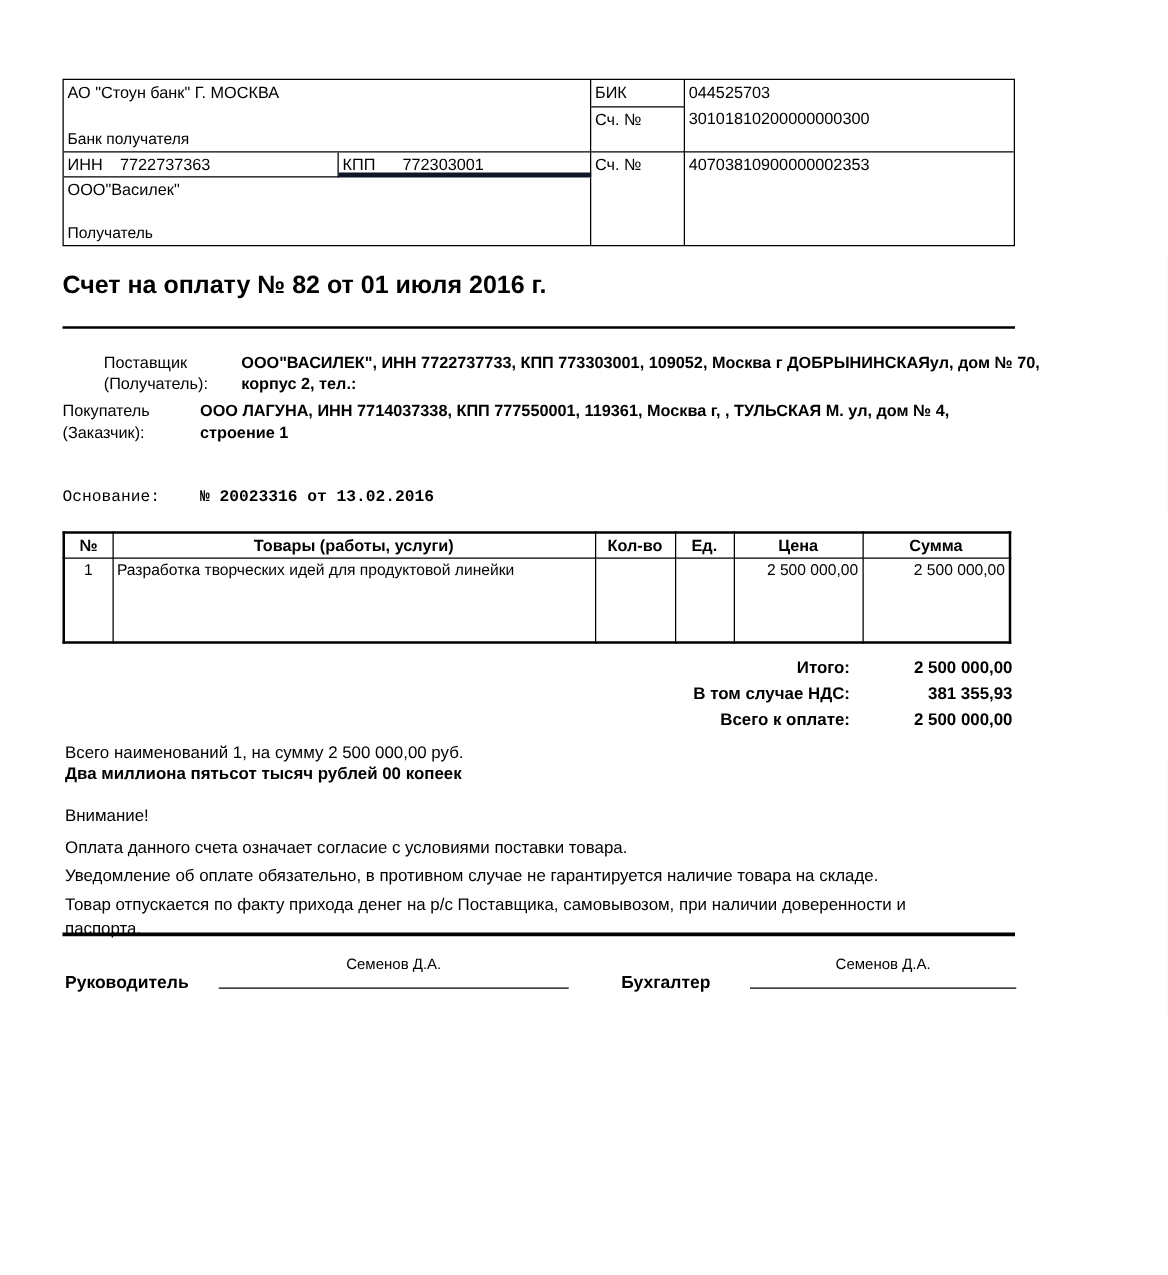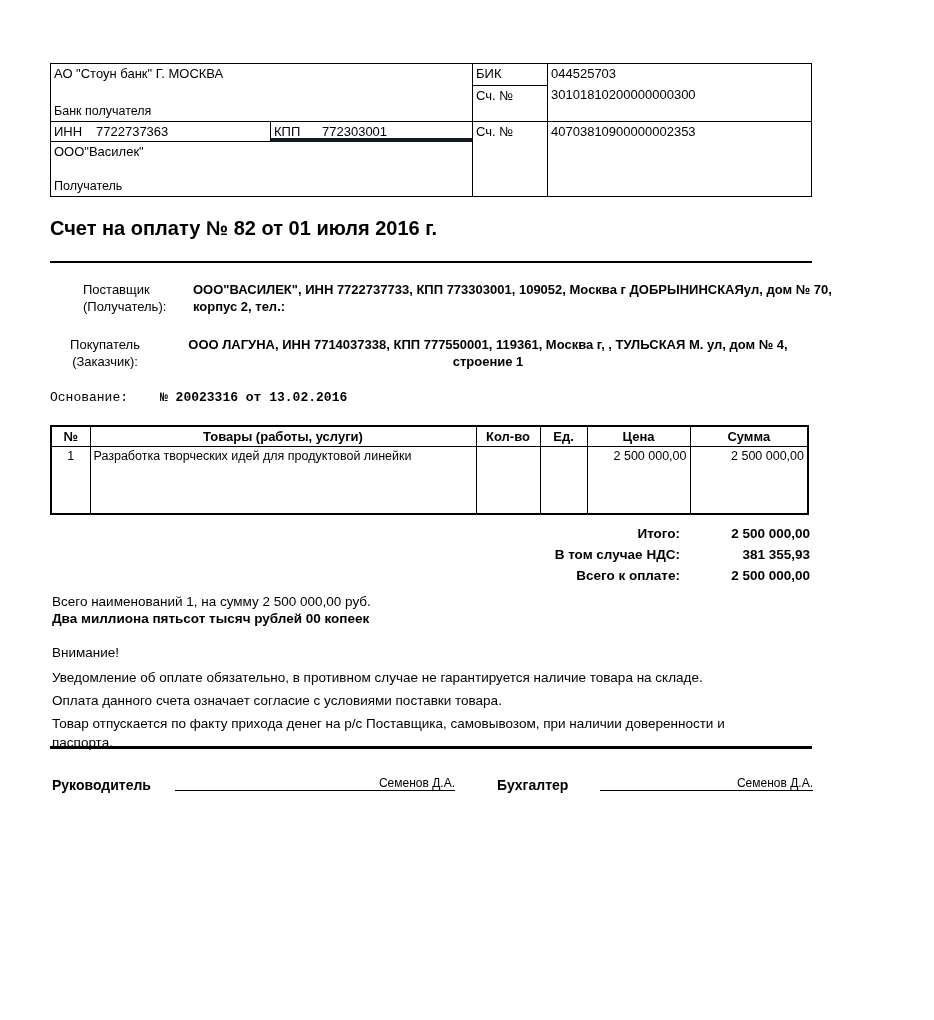--- a/index.html
+++ b/index.html
@@ -27,21 +27,21 @@
   .inn-label { width:42px; }
   .kpp-label { width:48px; }
   .bik-line1 { height:21px; }
   
   .title { position:absolute; left:50px; top:217px; font-size:20px; font-weight:bold; }
   .rule-1 { position:absolute; left:50px; top:261px; width:762px; height:2px; background:#000; }
   .rule-2 { position:absolute; left:50px; top:746px; width:762px; height:3px; background:#000; }
   
   .party { position:absolute; left:50px; width:766px; display:flex; font-size:13px; line-height:17px; }
   .party-supplier { top:281px;margin-left:33px; }
-  .party-buyer { top:336px;text-align:center; }
+  .party-buyer { top:320px; }
   .party-basis { top:389px;font-family:Liberation Mono, monospace; }
   .party .plabel { width:110px; flex:none; }
   .party .pvalue { font-weight:bold; flex:1; }
   
   .items-table { position:absolute; left:50px; top:425px; width:759px; border-collapse:collapse; table-layout:fixed; }
   .items-table, .items-table td, .items-table th { border:1px solid #000; }
   .items-table { border:2px solid #000; }
   .items-table th { font-size:13px; font-weight:bold; height:20px; text-align:center; padding:0 2px; }
   .items-table td { font-size:12.5px; height:68px; vertical-align:top; padding:2px 3px; }
   .col-num { width:39px; } .col-name { width:386px; } .col-qty { width:64px; }
@@ -59,22 +59,22 @@
   
   .notes { position:absolute; left:52px; top:645px; width:726px; font-size:13.5px; }
   .notes .attention { margin-bottom:8px; }
   .notes .note-line { margin-bottom:4px; line-height:19px; }
   
   .signatures { position:absolute; left:50px; top:770px; width:763px; height:30px; }
   .sig-label { position:absolute; top:7px; font-size:14px; font-weight:bold; }
   .sig-label-director { left:2px; }
   .sig-label-accountant { left:447px; }
   .sig-line { position:absolute; top:0; height:21px; border-bottom:1px solid #000;
-              font-size:12px; text-align:right; padding-bottom:0;
-              display:flex; align-items:flex-end; justify-content:flex-end; }
+              font-size:12px; text-align:right; padding-bottom:12px;
+              display:flex; align-items:flex-end; justify-content:center; }
   .sig-line-director { left:125px; width:280px; }
   .sig-line-accountant { left:550px; width:213px; }
 </style>
 </head>
 <body>
 
 <div class="page">
 
   <div class="bank-table">
     <div class="cell bc-a1">
@@ -179,22 +179,22 @@
       <span class="tlabel">Всего к оплате:</span>
       <span class="tvalue">2 500 000,00</span>
     </div>
   </div>
 
   <div class="summary-line">Всего наименований 1, на сумму 2 500 000,00 руб.</div>
   <div class="amount-words">Два миллиона пятьсот тысяч рублей 00 копеек</div>
 
   <div class="notes">
     <div class="attention">Внимание!</div>
+    <div class="note-line">Оплата данного счета означает согласие с условиями поставки товара.</div>
     <div class="note-line">Уведомление об оплате обязательно, в противном случае не гарантируется наличие товара на складе.</div>
-    <div class="note-line">Оплата данного счета означает согласие с условиями поставки товара.</div>
     <div class="note-line">Товар отпускается по факту прихода денег на р/с Поставщика, самовывозом, при наличии доверенности и паспорта.</div>
   </div>
 
   <div class="rule-2"></div>
 
   <div class="signatures">
     <span class="sig-label sig-label-director">Руководитель</span>
     <span class="sig-line sig-line-director">
       <span>Семенов Д.А.</span>
     </span>

